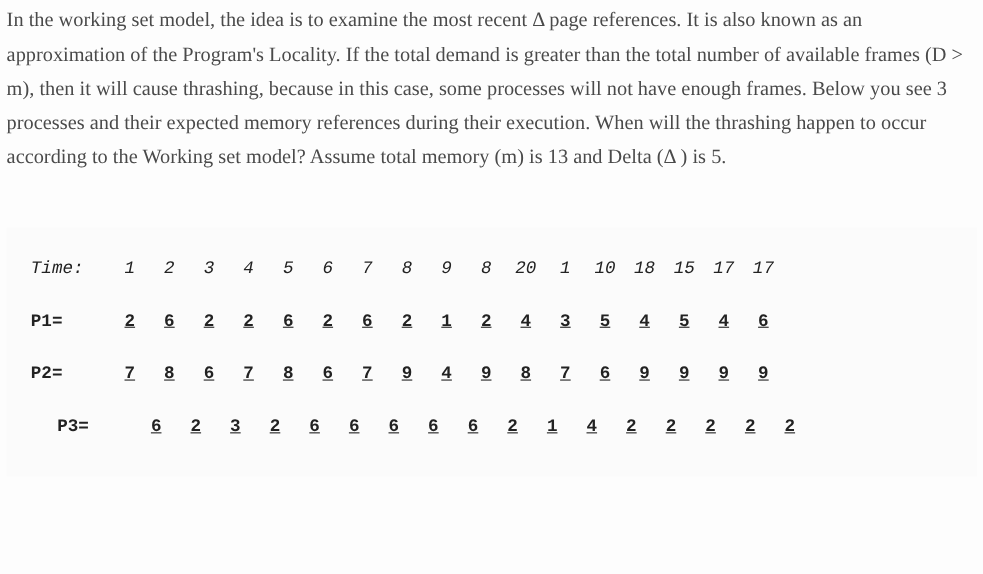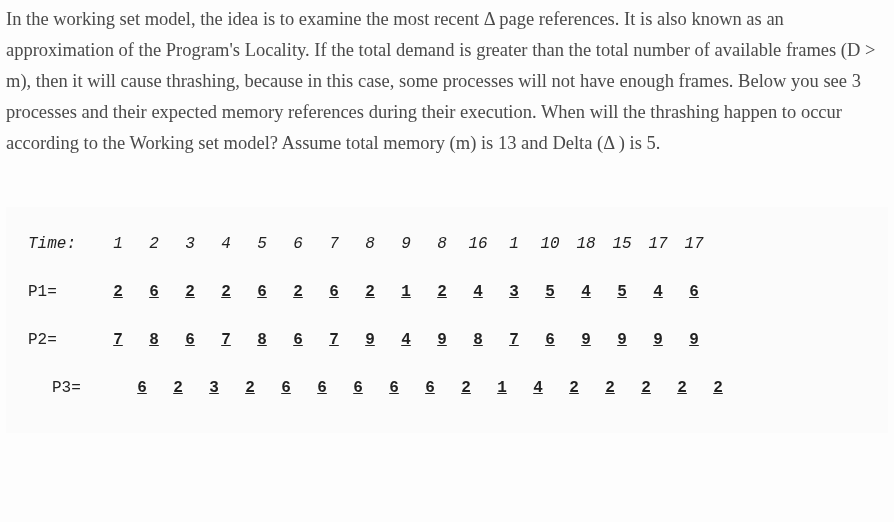--- a/index.html
+++ b/index.html
@@ -48,21 +48,21 @@
     display: inline-block;
     width: 36px;
     text-align: center;
   }
   .row.header-row .cell {
     font-style: italic;
     text-decoration: none;
   }
   .row.data-row .label {
     font-style: normal;
-    font-weight: normal;
+    font-weight: bold;
   }
   .row.data-row .cell {
     font-weight: bold;
     text-decoration: underline;
     text-decoration-thickness: 1px;
   }
 </style>
 </head>
 <body>
 
@@ -77,21 +77,21 @@
       <span class="cell">1</span>
       <span class="cell">2</span>
       <span class="cell">3</span>
       <span class="cell">4</span>
       <span class="cell">5</span>
       <span class="cell">6</span>
       <span class="cell">7</span>
       <span class="cell">8</span>
       <span class="cell">9</span>
       <span class="cell">8</span>
-      <span class="cell">16</span>
+      <span class="cell">20</span>
       <span class="cell">1</span>
       <span class="cell">10</span>
       <span class="cell">18</span>
       <span class="cell">15</span>
       <span class="cell">17</span>
       <span class="cell">17</span>
     </div>
 
     <div class="row data-row">
       <span class="label">P1=</span>

